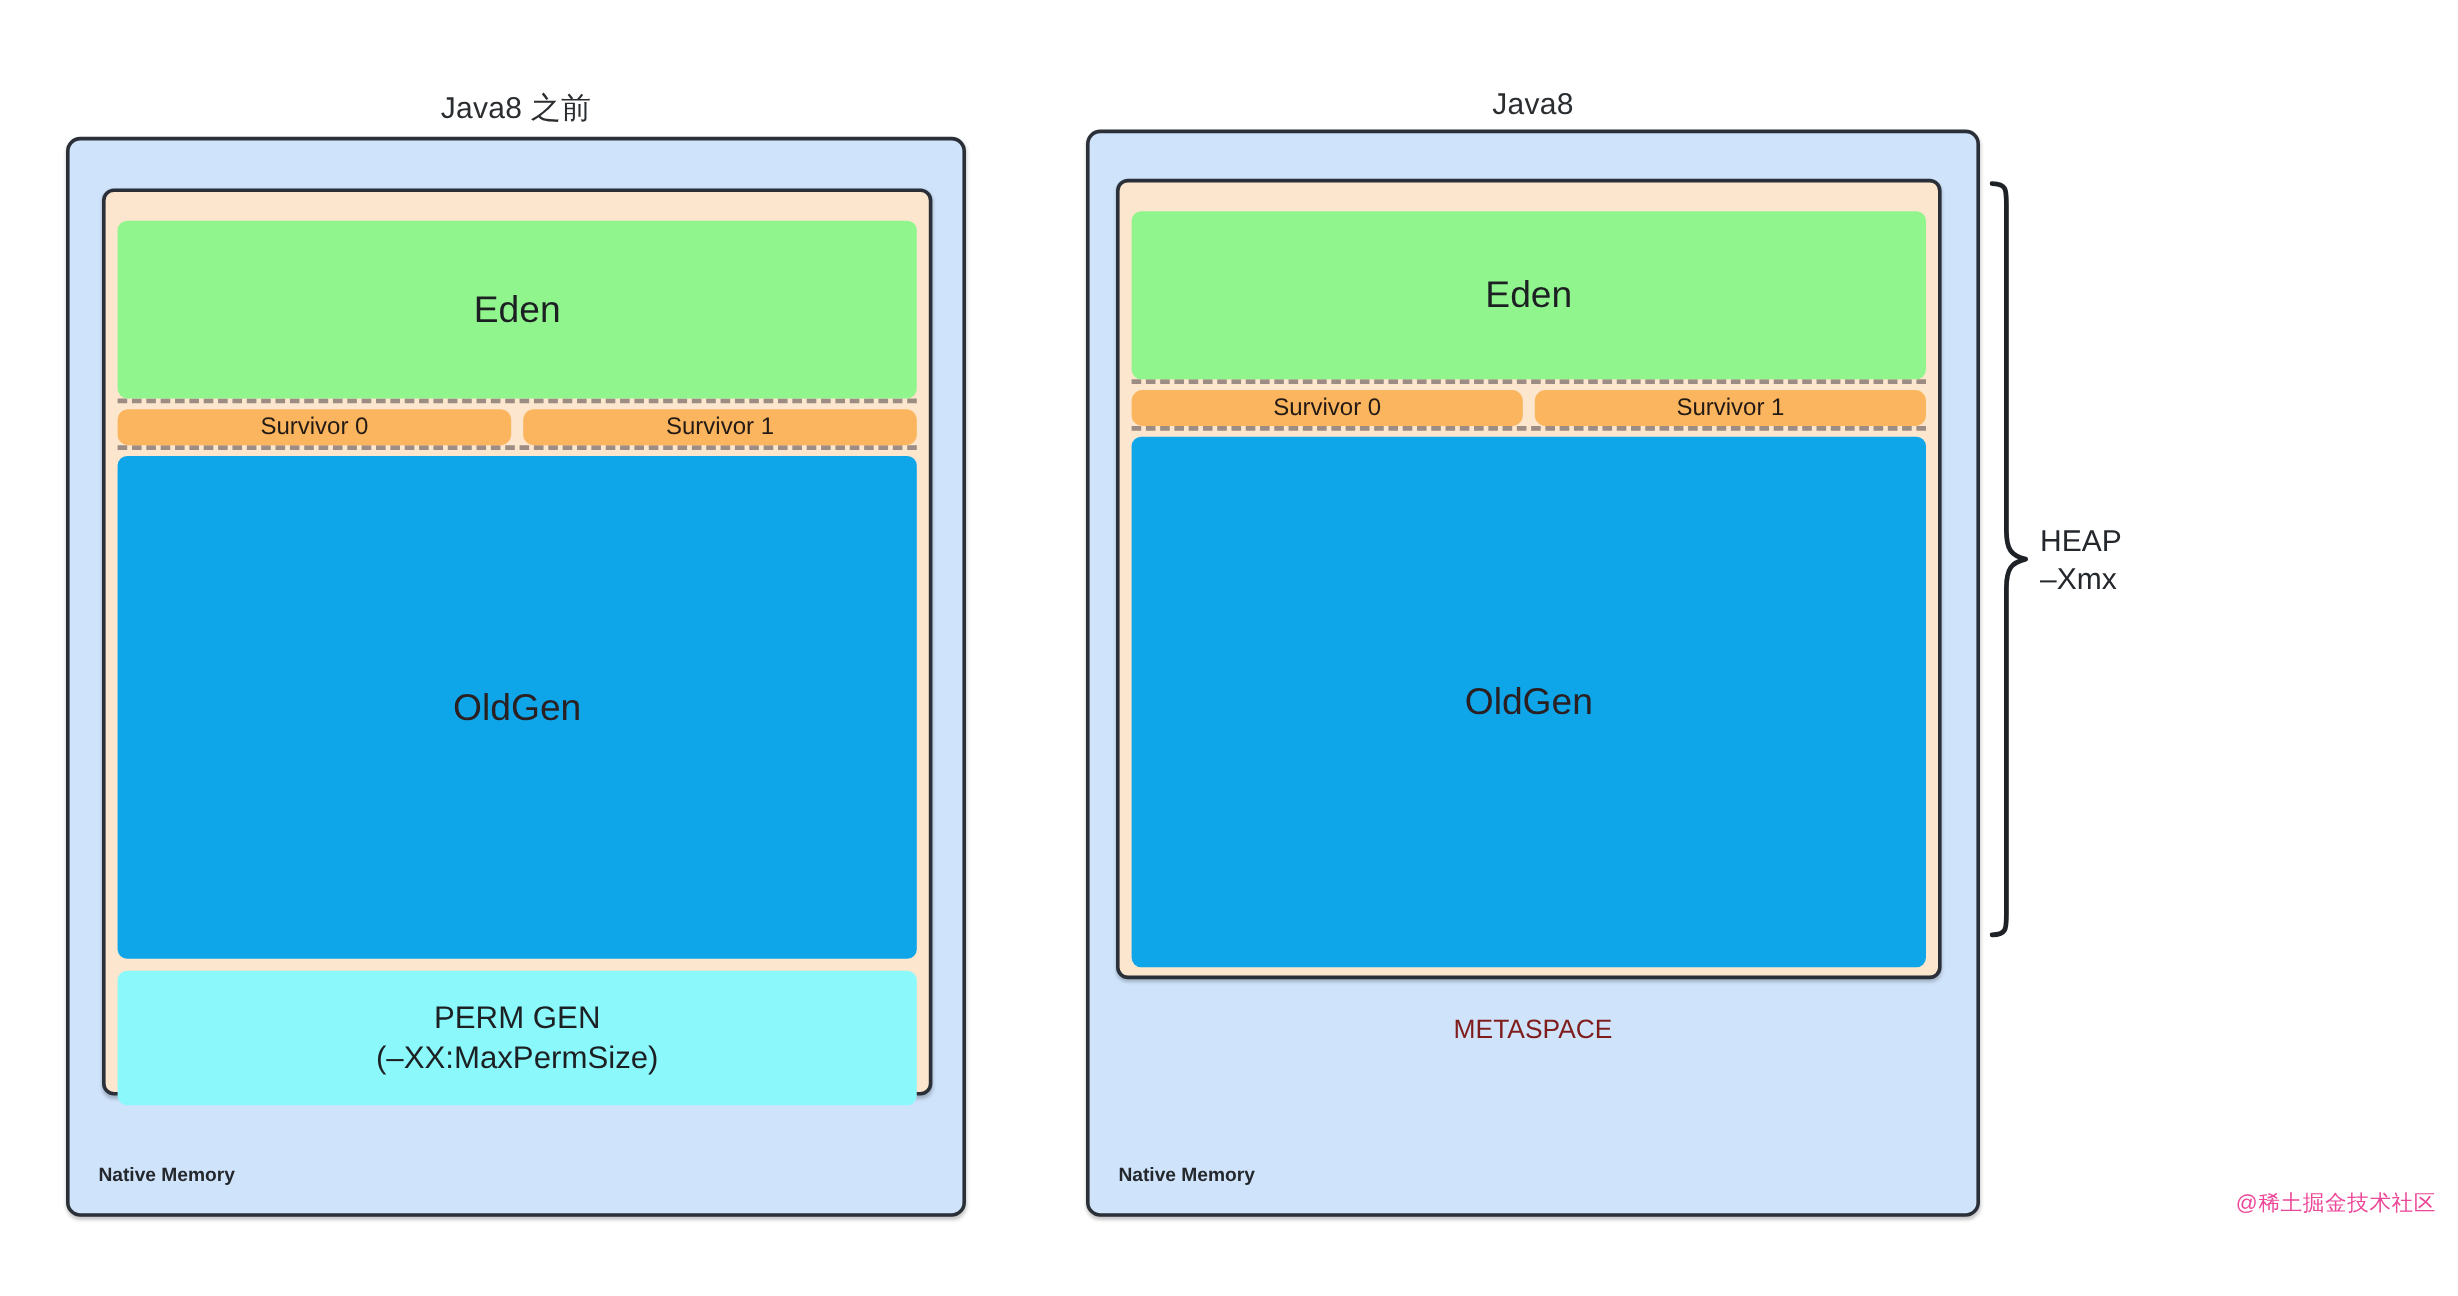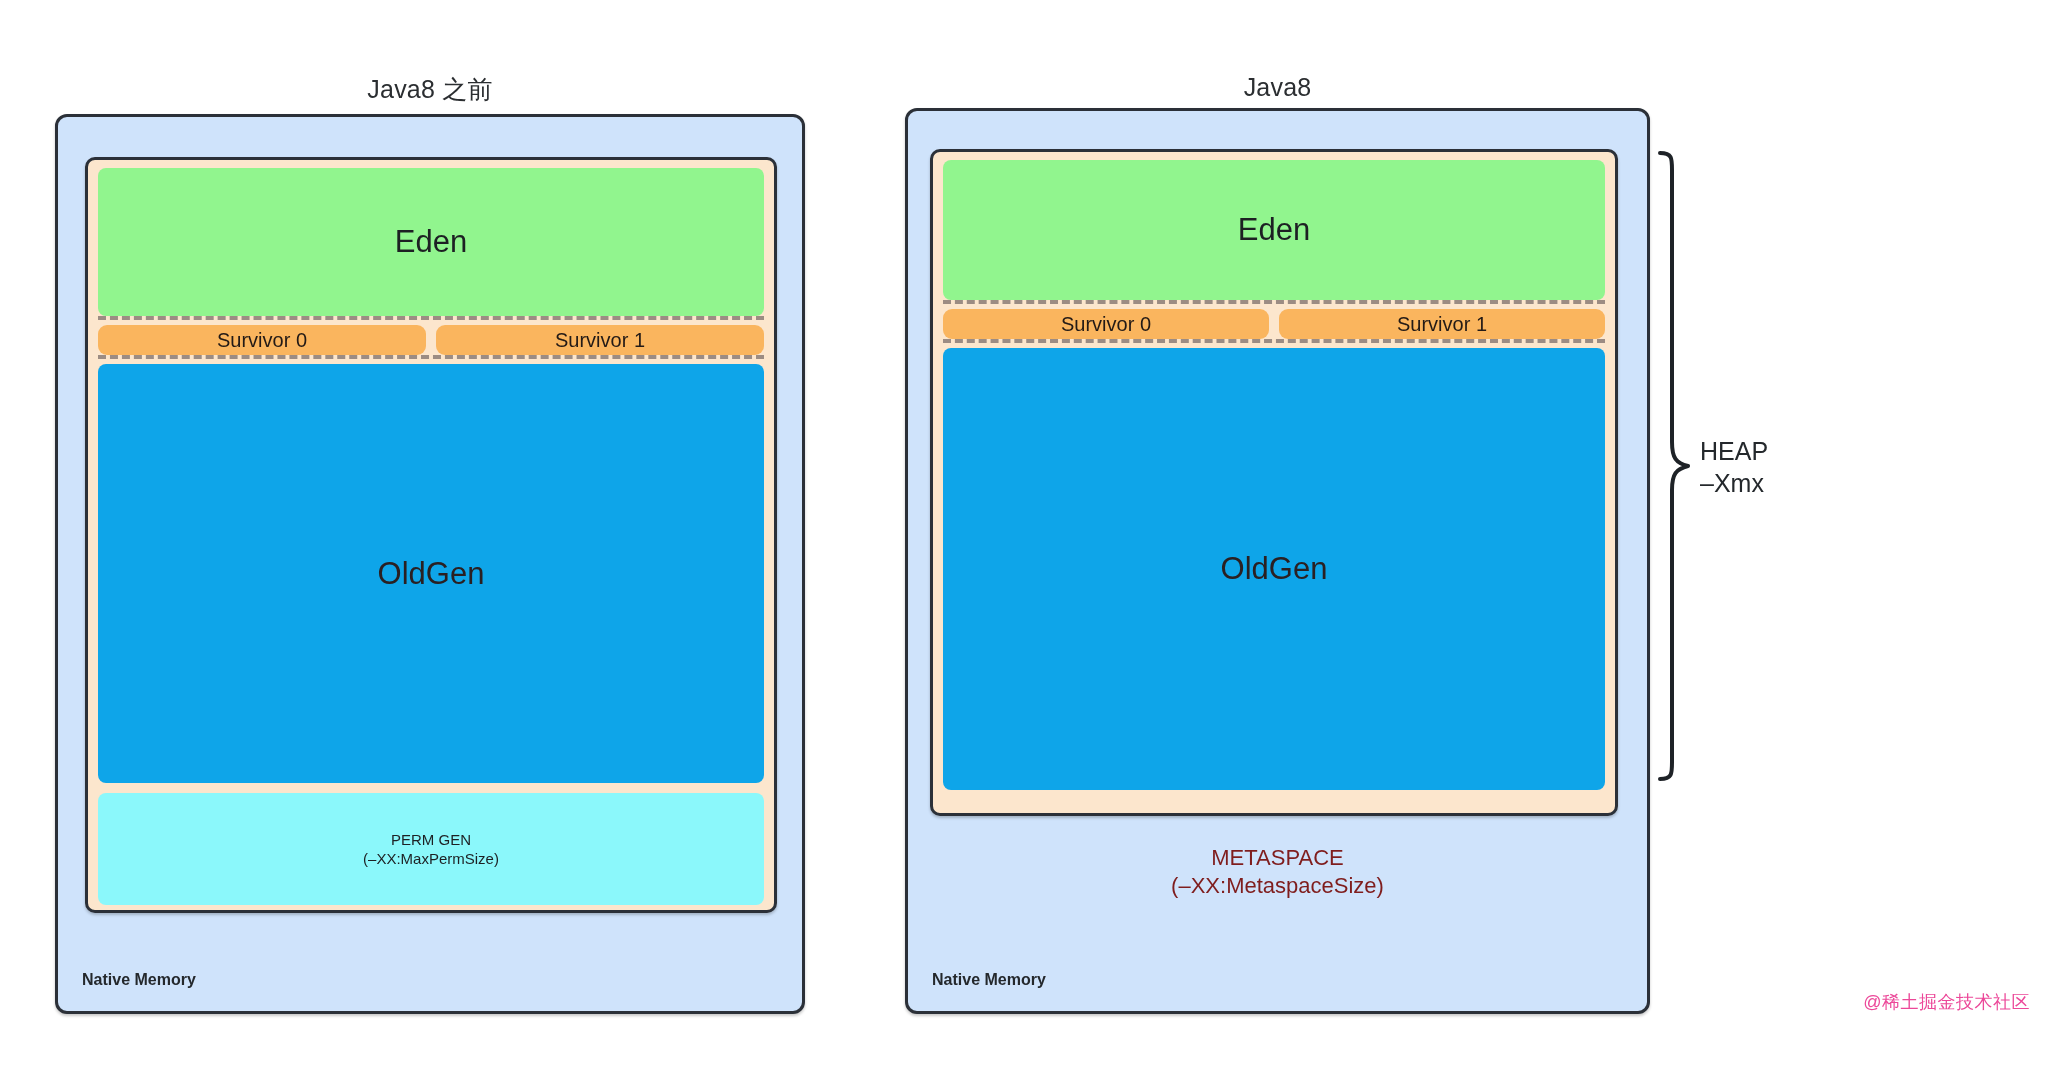--- a/index.html
+++ b/index.html
@@ -57,21 +57,21 @@
     font-weight: bold;
   }
 
   
   .heap-box {
     position: absolute;
     background: #fce6cd;
     border: 3.5px solid #2b3038;
     border-radius: 10px;
     box-sizing: border-box;
-    padding: 8px 10px;
+    padding: 24px 10px;
     box-shadow: 0 2px 3px rgba(0,0,0,0.22);
   }
   #heap-left  { left: 27px; top: 40px; width: 692px; height: 756px; }
   #heap-right { left: 22px; top: 38px; width: 688px; height: 667px; }
 
   
   .region {
     position: relative;
     box-sizing: border-box;
     border-radius: 8px;
@@ -86,21 +86,21 @@
     font-size: 31px;
   }
   .oldgen {
     background: #0ea5e9;
     color: #2a2022;
     font-size: 31px;
   }
   .permgen {
     background: #8bf8fb;
     color: #1d2023;
-    font-size: 15px;
+    font-size: 26px;
     line-height: 1.28;
     flex-direction: column;
   }
 
   
   .survivor-row {
     display: flex;
     gap: 10px;
     align-items: stretch;
   }
@@ -226,21 +226,20 @@
       <div class="gap-b">
         <div class="dash-sep"></div>
       </div>
 
       <div class="region oldgen">OldGen</div>
     </div>
 
     <div style="position:absolute; left:0; top:733px; width:100%; text-align:center;
                 font-size:22px; line-height:1.28; color:#7f1d1d;">
       <div>METASPACE</div>
-      <div>(–XX:MetaspaceSize)</div>
     </div>
 
     <div class="native-label">Native Memory</div>
   </div>
 
   <div id="heap-brace">
     <svg width="34" height="632" viewBox="0 0 34 632" fill="none" xmlns="http://www.w3.org/2000/svg" aria-hidden="true">
       <path d="M2 3 C14 3, 14 8, 14 20 L14 292 C14 308, 18 313, 30 316
                C18 319, 14 324, 14 340 L14 612 C14 624, 14 629, 2 629" stroke="#1e2227" stroke-width="4" stroke-linecap="round" stroke-linejoin="round" fill="none"></path>
     </svg>

